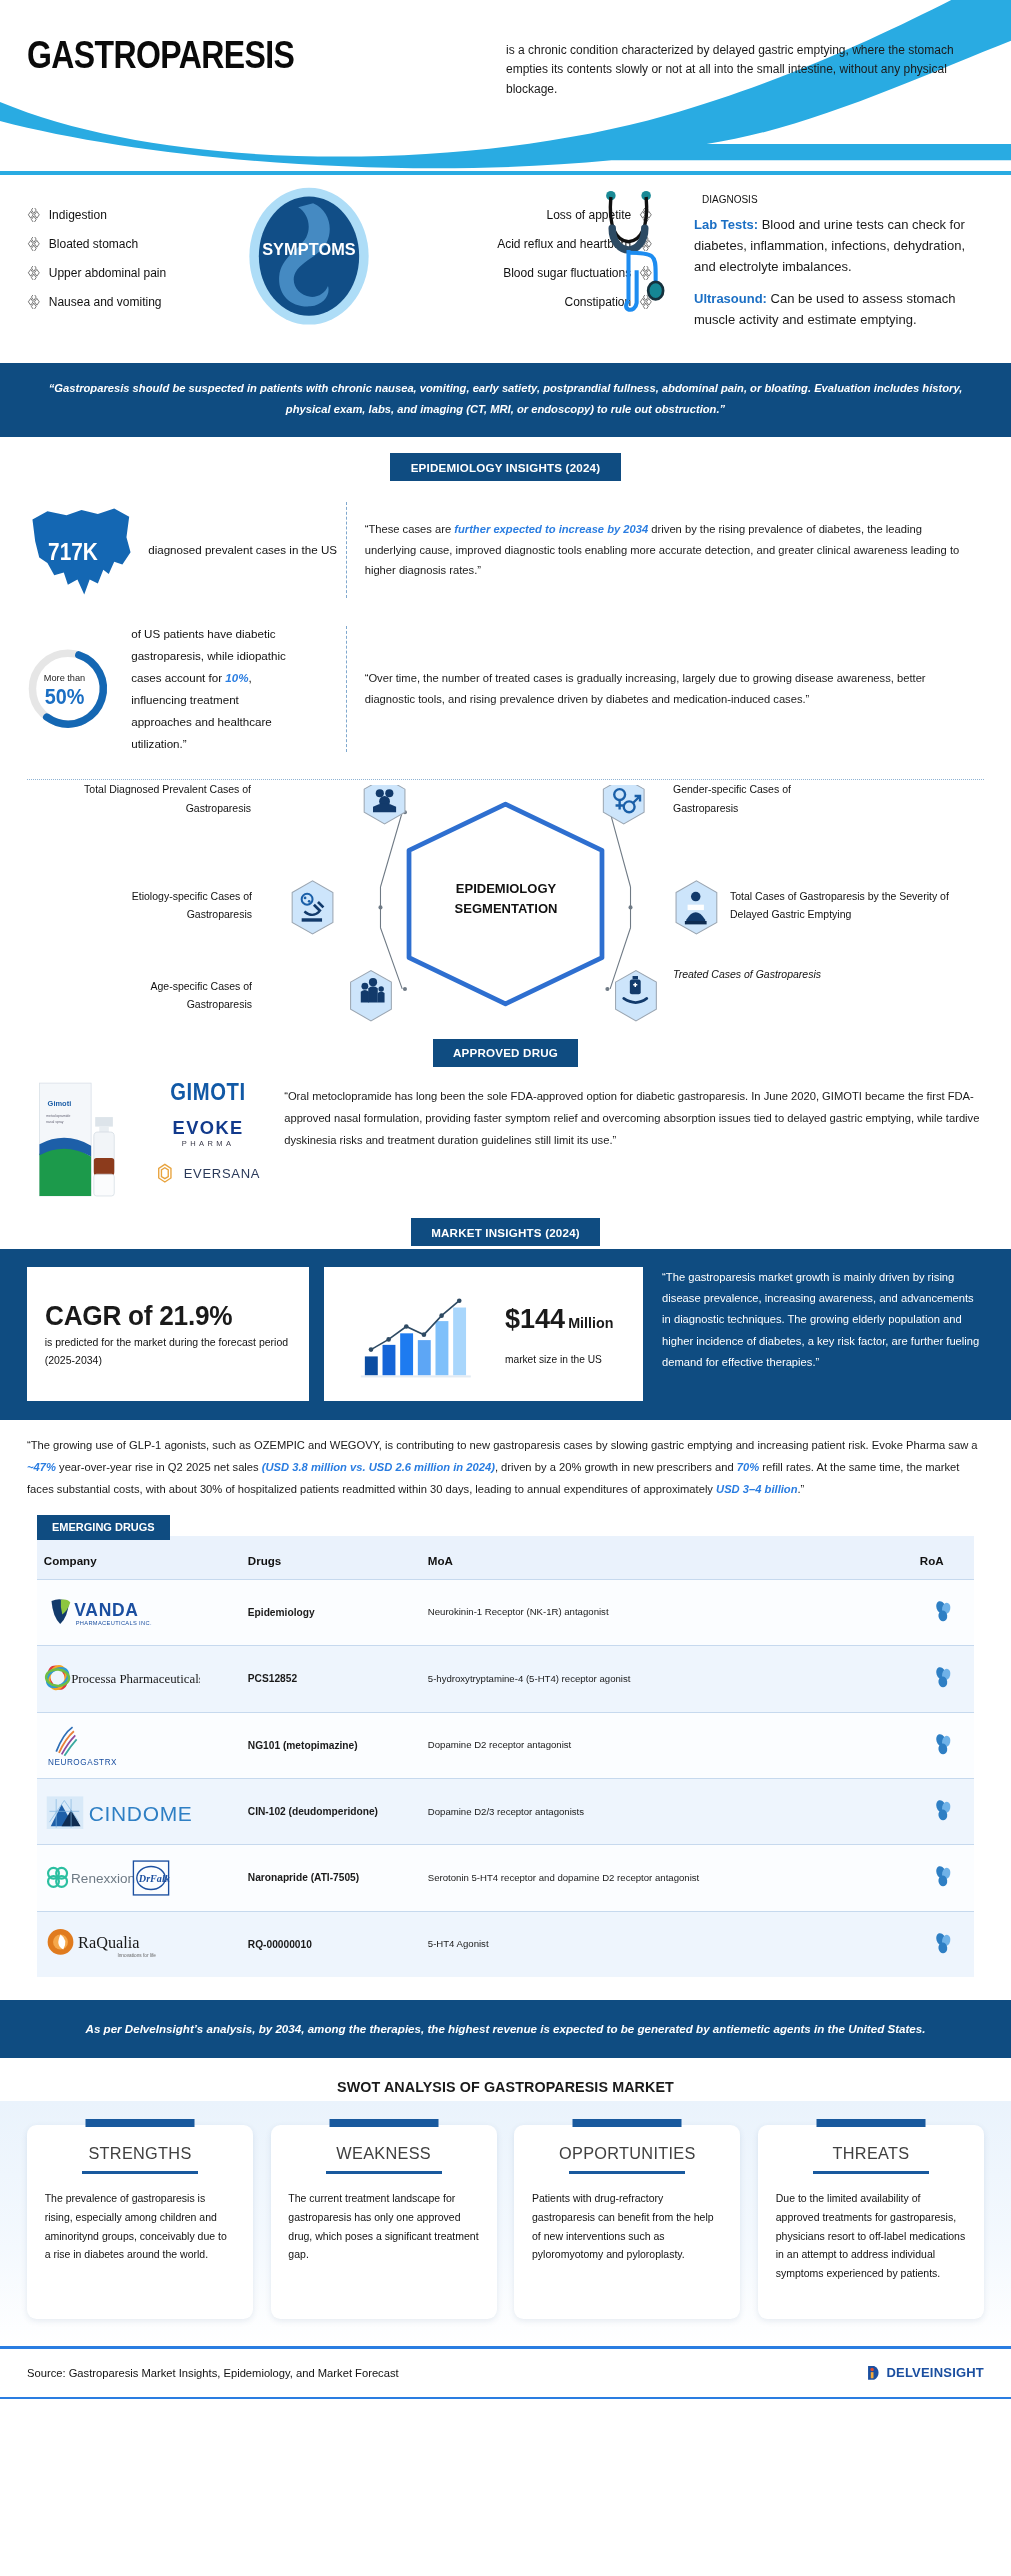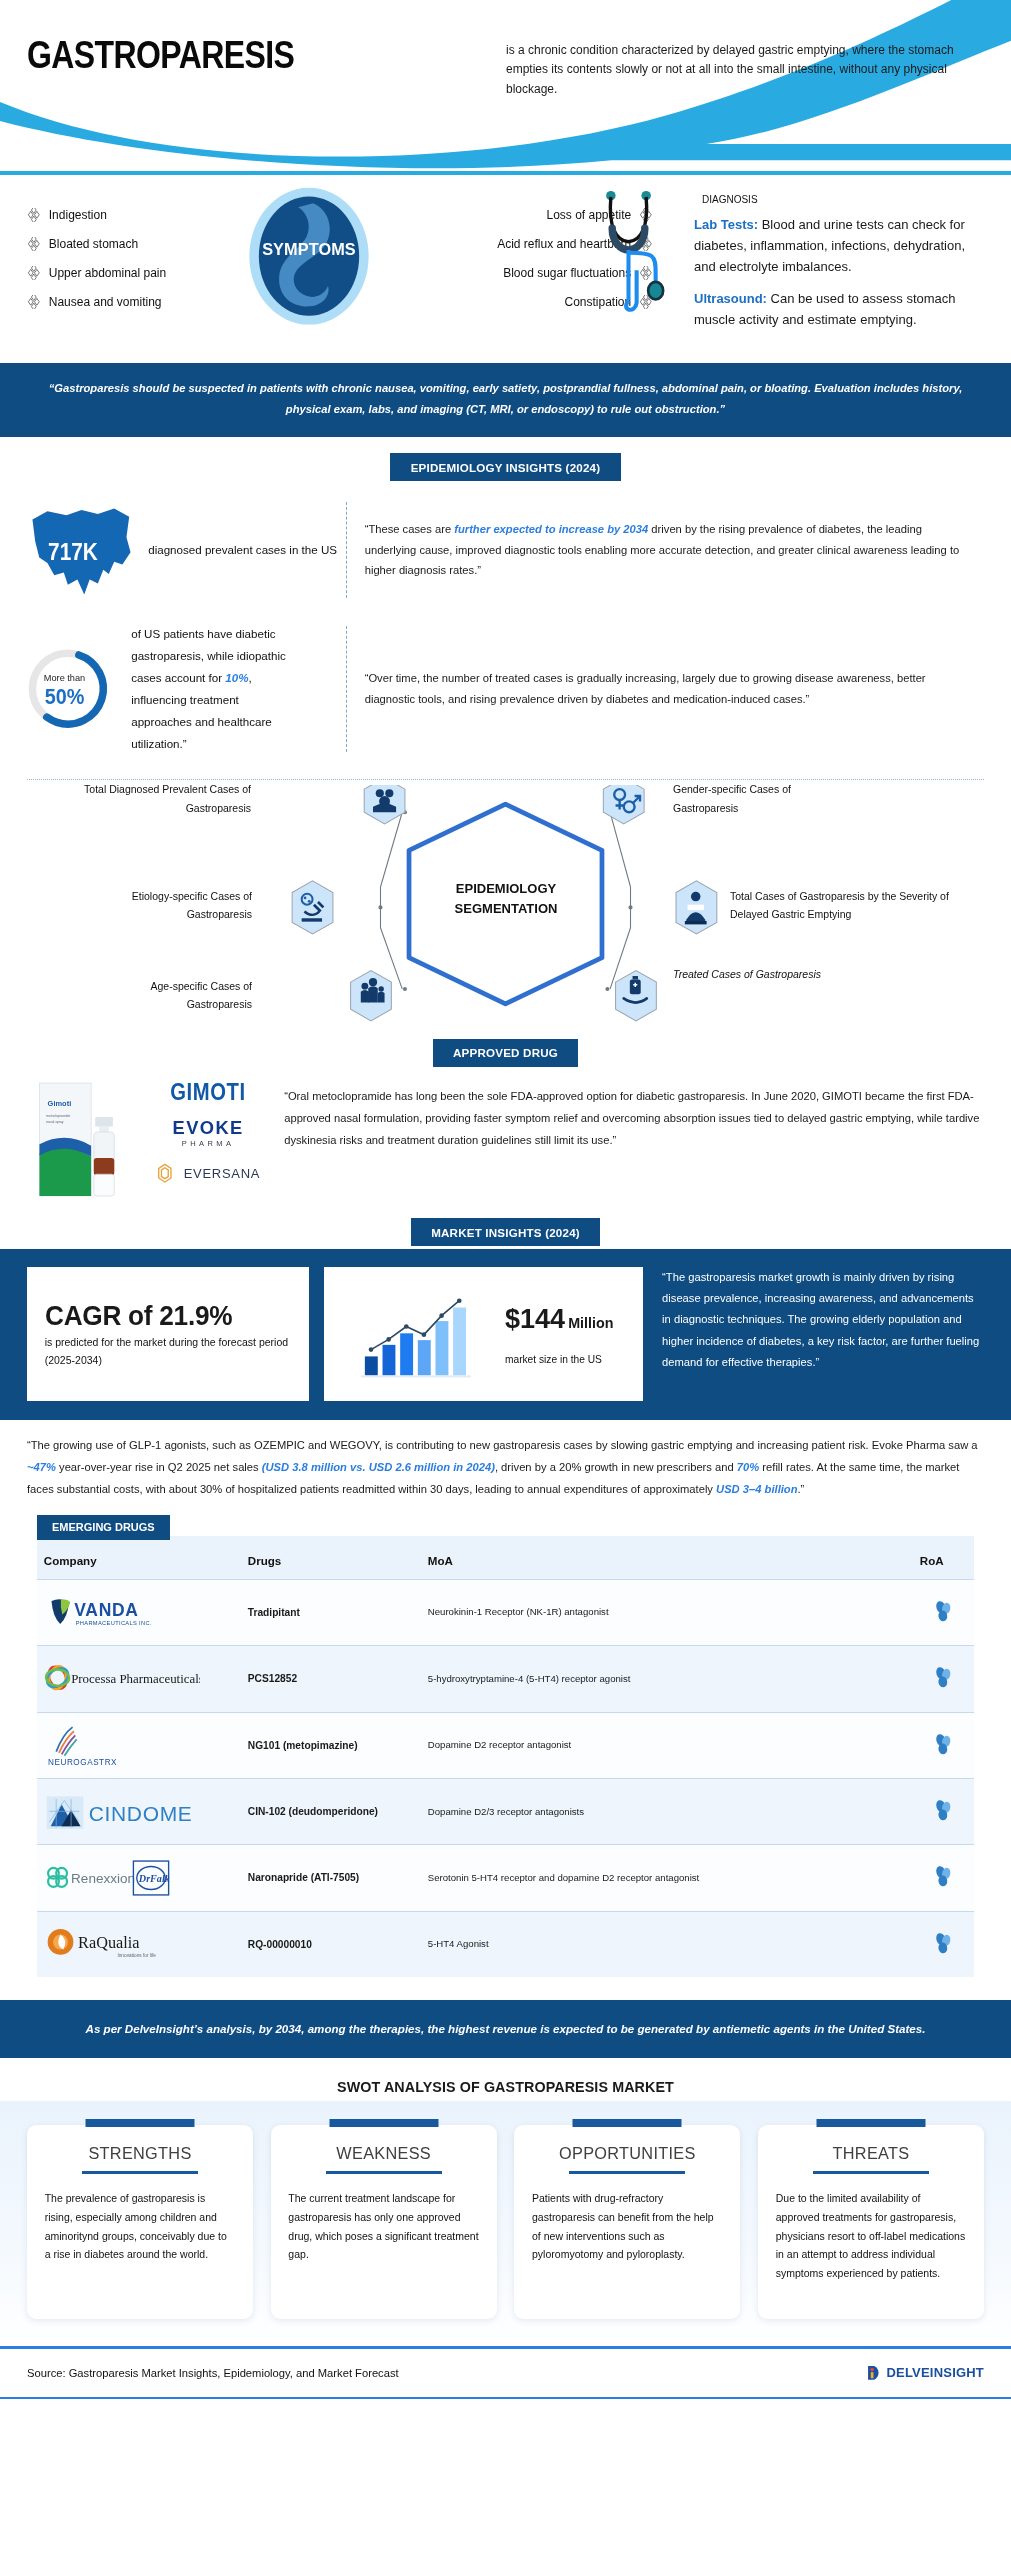--- a/index.html
+++ b/index.html
@@ -500,21 +500,21 @@
             <td class="col-company">
               <div class="logo-cell">
                 <svg width="136" height="39" viewBox="0 0 200 58" style="font-size:14.2px">
       <path d="M10 12 q14 -6 26 2 q-2 22 -13 32 q-11 -10 -13 -34 z" fill="#123A6B"></path>
       <path d="M24 10 q10 -2 14 4 q-4 12 -12 18 q-3 -12 -2 -22 z" fill="#8DC63F"></path>
       <text x="44" y="34" font-family="Liberation Sans, sans-serif" font-size="26" font-weight="700" fill="#1B4FA0" letter-spacing="1">VANDA</text>
       <text x="46" y="47" font-family="Liberation Sans, sans-serif" font-size="8.5" fill="#1B4FA0" letter-spacing=".5">PHARMACEUTICALS INC.</text>
                 </svg>
               </div>
             </td>
-            <td class="col-drugs"><span class="drugname">Tradipitant</span></td>
+            <td class="col-drugs"><span class="drugname">Epidemiology</span></td>
             <td class="col-moa">Neurokinin-1 Receptor (NK-1R) antagonist</td>
             <td class="col-roa">
               <div style="display: flex; justify-content: center; align-items: center;">
                 <div><svg width="23" height="23" viewBox="0 0 34 34">
     <ellipse cx="13" cy="12" rx="6.5" ry="9" fill="#2E7FC4" transform="rotate(-18 13 12)"></ellipse>
     <ellipse cx="21" cy="14" rx="6" ry="8.5" fill="#6FB2E8" transform="rotate(14 21 14)"></ellipse>
     <ellipse cx="16" cy="25" rx="6.5" ry="8" fill="#2E7FC4" transform="rotate(-6 16 25)"></ellipse>
   </svg></div>
               </div>
             </td>

